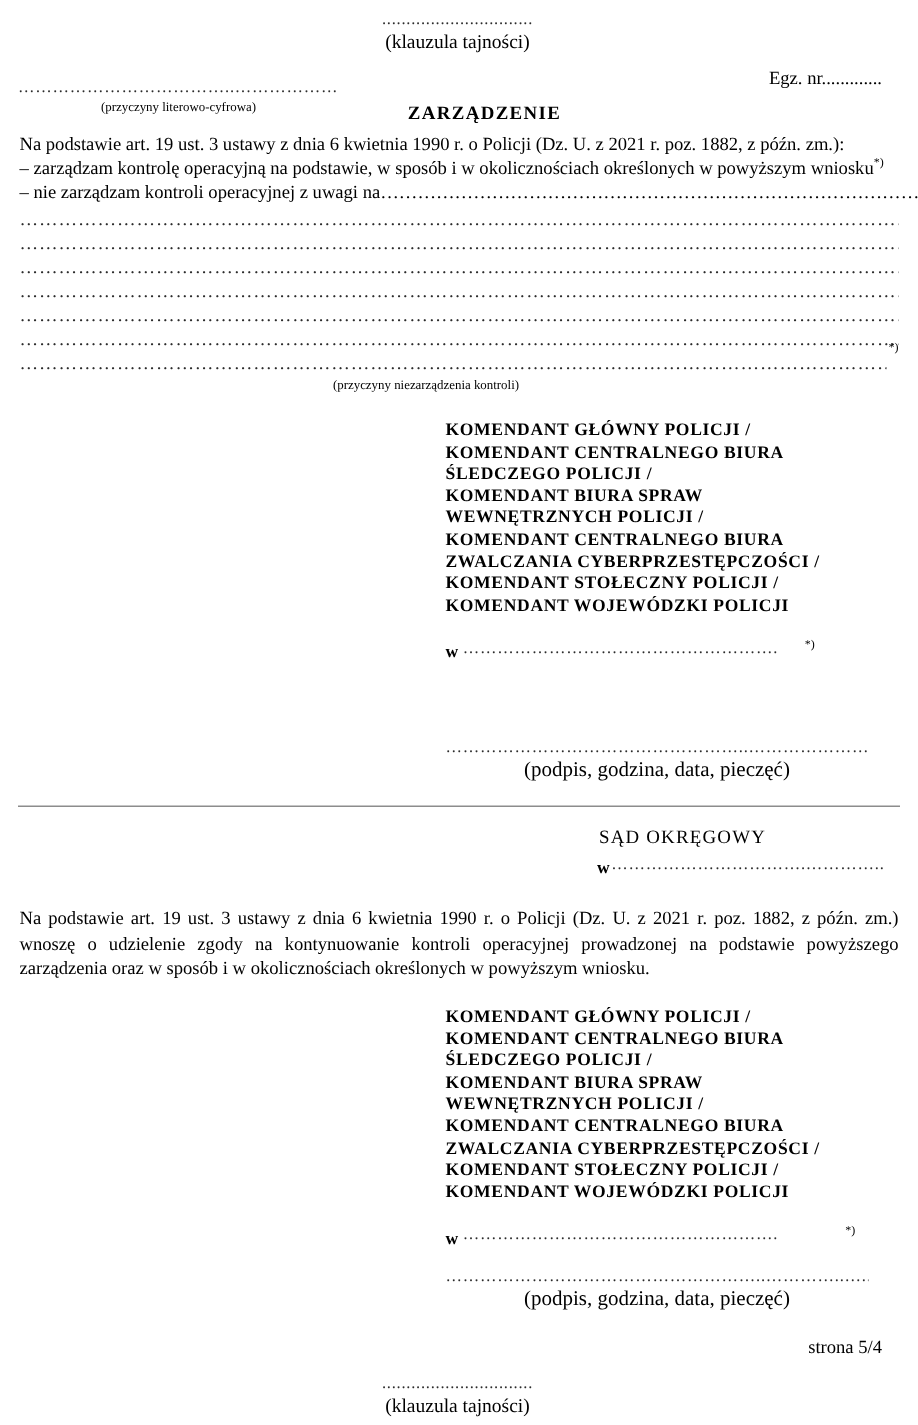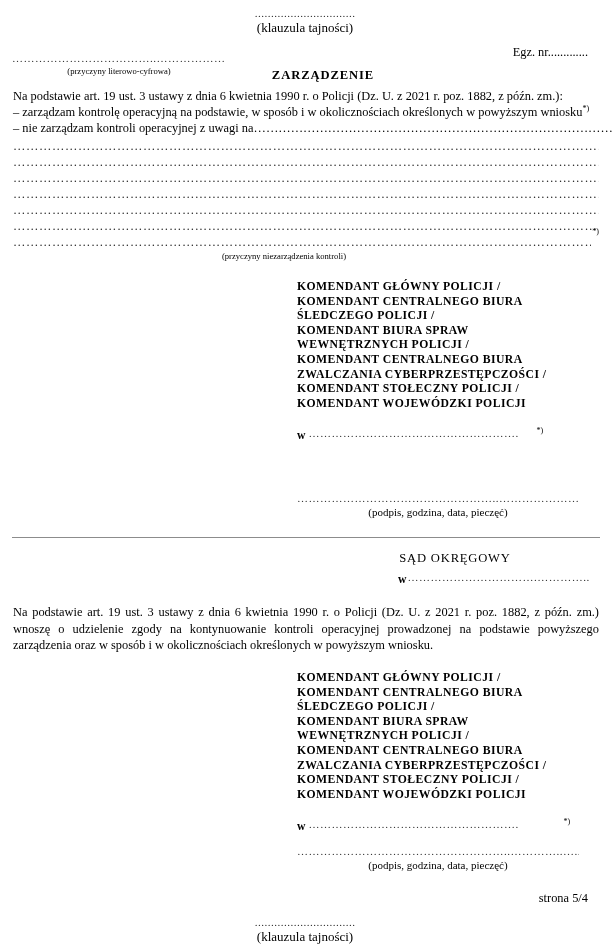--- a/index.html
+++ b/index.html
@@ -121,21 +121,21 @@
   .sig .rule {
     overflow: hidden;
     white-space: nowrap;
     font-size: 11px;
     line-height: 10px;
     letter-spacing: 0.5px;
     text-align: center;
     color: #2b2b2b;
   }
   .sig .lbl {
-    font-size: 11px;
+    font-size: 14px;
     text-align: center;
     padding-top: 3px;
   }
 
   
   .divider {
     position: absolute;
     background: #8c8c8c;
     height: 1px;
   }

